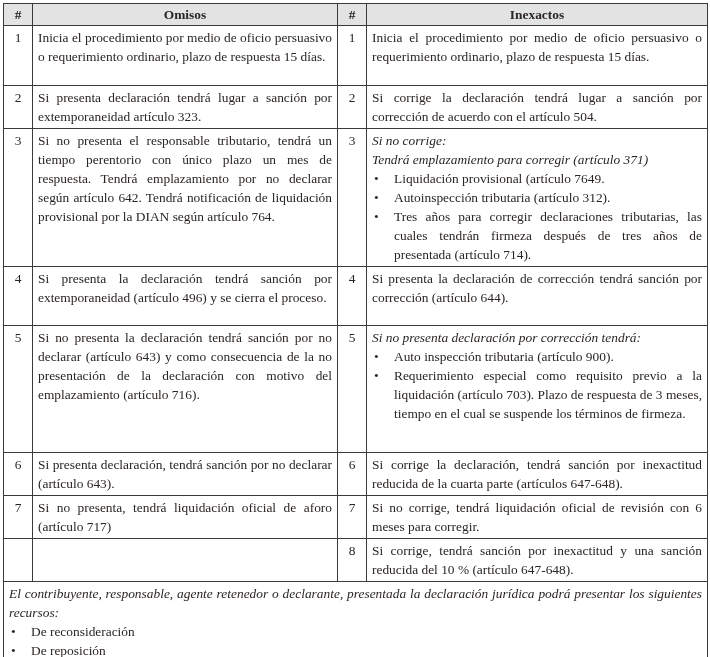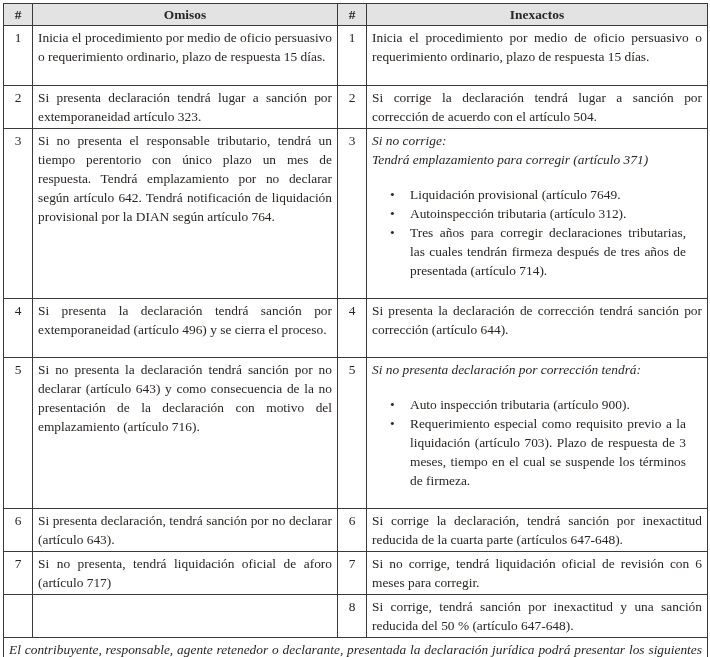--- a/index.html
+++ b/index.html
@@ -43,21 +43,21 @@
     col.c-in { width: 341px; }
     td.num {
       text-align: center;
       padding-left: 0;
       padding-right: 0;
     }
     td.txt {
       text-align: justify;
     }
     ul.blist {
-      margin: 16px;
+      margin: 0;
       padding: 0;
       list-style: none;
     }
     ul.blist li {
       position: relative;
       padding-left: 22px;
       text-align: justify;
     }
     ul.blist li::before {
       content: "\2022";
@@ -148,21 +148,21 @@
     <tr class="r7">
       <td class="num">7</td>
       <td class="txt">Si no presenta, tendrá liquidación oficial de aforo (artículo 717)</td>
       <td class="num">7</td>
       <td class="txt">Si no corrige, tendrá liquidación oficial de revisión con 6 meses para corregir.</td>
     </tr>
     <tr class="r8">
       <td class="num"></td>
       <td class="txt"></td>
       <td class="num">8</td>
-      <td class="txt">Si corrige, tendrá sanción por inexactitud y una sanción reducida del 50 % (artículo 647-648).</td>
+      <td class="txt">Si corrige, tendrá sanción por inexactitud y una sanción reducida del 10 % (artículo 647-648).</td>
     </tr>
     <tr class="foot">
       <td colspan="4" class="txt">
         <span class="line">El contribuyente, responsable, agente retenedor o declarante, presentada la declaración jurídica podrá presentar los siguientes recursos:</span>
         <ul class="blist">
           <li>De reconsideración</li>
           <li>De reposición</li>
 
         </ul>
       </td>

